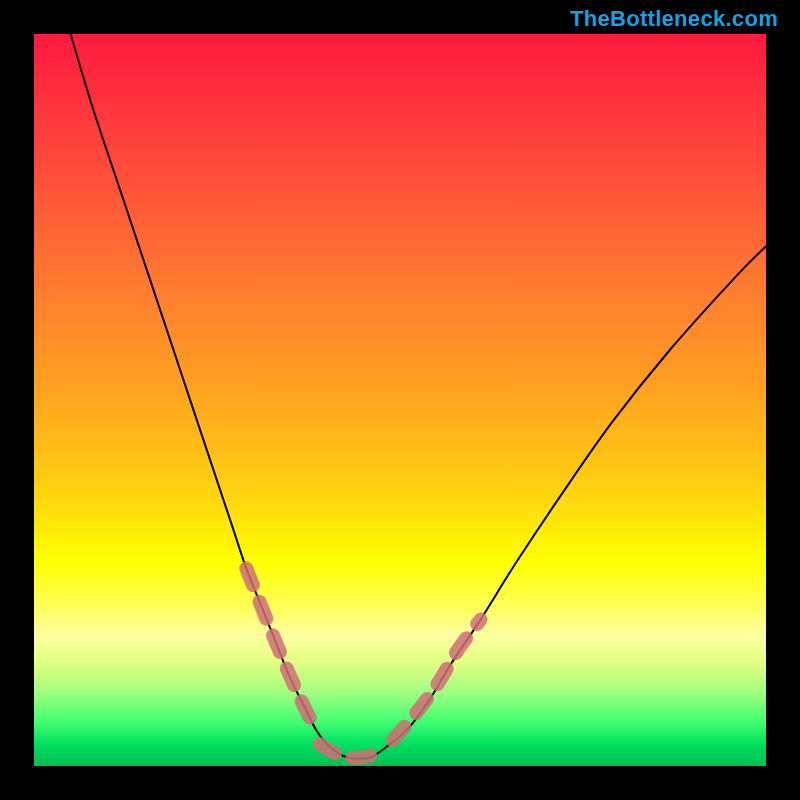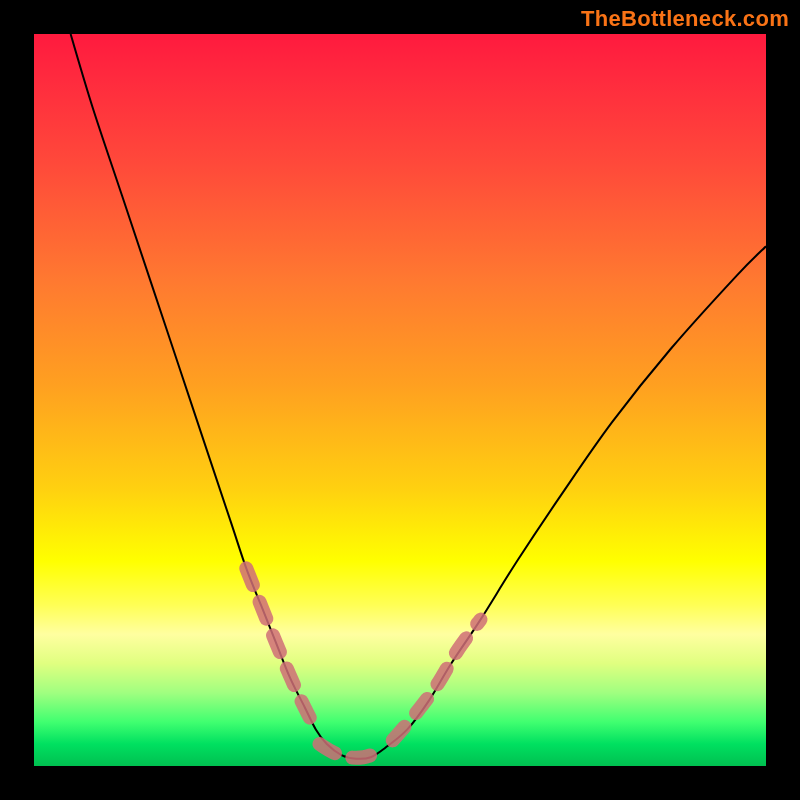--- a/index.html
+++ b/index.html
@@ -14,21 +14,21 @@
     #ffd010 62%,
     #ffff00 72%,
     #ffff55 78%,
     #ffffa0 82%,
     #e0ff80 86%,
     #a0ff80 90%,
     #40ff70 94%,
     #00e060 97%,
     #00c050 100%);
 }
-.wm{position:absolute;top:6px;right:11px;font:700 22px Arial,Helvetica,sans-serif;color:#f97316;letter-spacing:.3px}
+.wm{position:absolute;top:6px;right:22px;font:700 22px Arial,Helvetica,sans-serif;color:#0ea5e9;letter-spacing:.3px}
 svg{position:absolute;left:34px;top:34px}
 </style>
 </head>
 <body>
 
 <div class="frame">
   <div class="plot"></div>
   <div class="wm">TheBottleneck.com</div>
   <svg width="732" height="732" viewBox="0 0 732 732">
       <path d="M 36.6 0 C 40.260000000000005 12.199999999999989 50.02 46.35999999999994 58.56 73.19999999999993 C 67.10000000000001 100.03999999999992 78.08 131.75999999999996 87.84 161.03999999999996 C 97.60000000000001 190.31999999999996 107.36 219.6 117.12 248.88 C 126.88000000000001 278.15999999999997 136.64000000000001 307.43999999999994 146.4 336.71999999999997 C 156.16 366 167.14000000000001 398.94 175.68 424.56 C 184.22 450.18 191.54000000000002 472.14 197.64000000000001 490.44 C 203.74 508.74 207.39999999999998 520.94 212.27999999999997 534.36 C 217.15999999999997 547.78 222.04 558.76 226.92 570.96 C 231.79999999999998 583.1600000000001 236.68 595.3599999999999 241.56 607.56 C 246.44 619.76 251.32 633.18 256.2 644.16 C 261.08 655.14 266.57 664.9000000000001 270.84 673.44 C 275.10999999999996 681.98 278.15999999999997 689.3 281.82 695.4 C 285.48 701.5 288.53000000000003 705.77 292.8 710.04 C 297.07 714.31 302.56 718.5799999999999 307.44 721.02 C 312.32 723.46 317.2 724.314 322.08 724.68 C 326.96 725.0459999999999 331.84000000000003 725.046 336.72 723.216 C 341.6 721.386 345.26 718.336 351.36 713.7 C 357.46000000000004 709.0640000000001 366 703.3299999999999 373.32 695.4 C 380.64 687.47 387.96000000000004 677.1 395.28000000000003 666.12 C 402.6 655.14 408.69999999999993 642.9399999999999 417.23999999999995 629.52 C 425.78 616.1 435.53999999999996 602.6800000000001 446.52 585.6 C 457.5 568.52 469.7 547.78 483.12 527.04 C 496.54 506.29999999999995 511.17999999999995 484.34000000000003 527.04 461.16 C 542.9 437.98 559.98 412.36 578.28 387.96000000000004 C 596.5799999999999 363.56000000000006 616.1 339.1600000000001 636.84 314.76000000000005 C 657.58 290.36 686.86 258.64 702.72 241.55999999999995 C 718.58 224.47999999999993 727.12 217.15999999999997 732 212.27999999999997" fill="none" stroke="#000000" stroke-width="2"></path>

